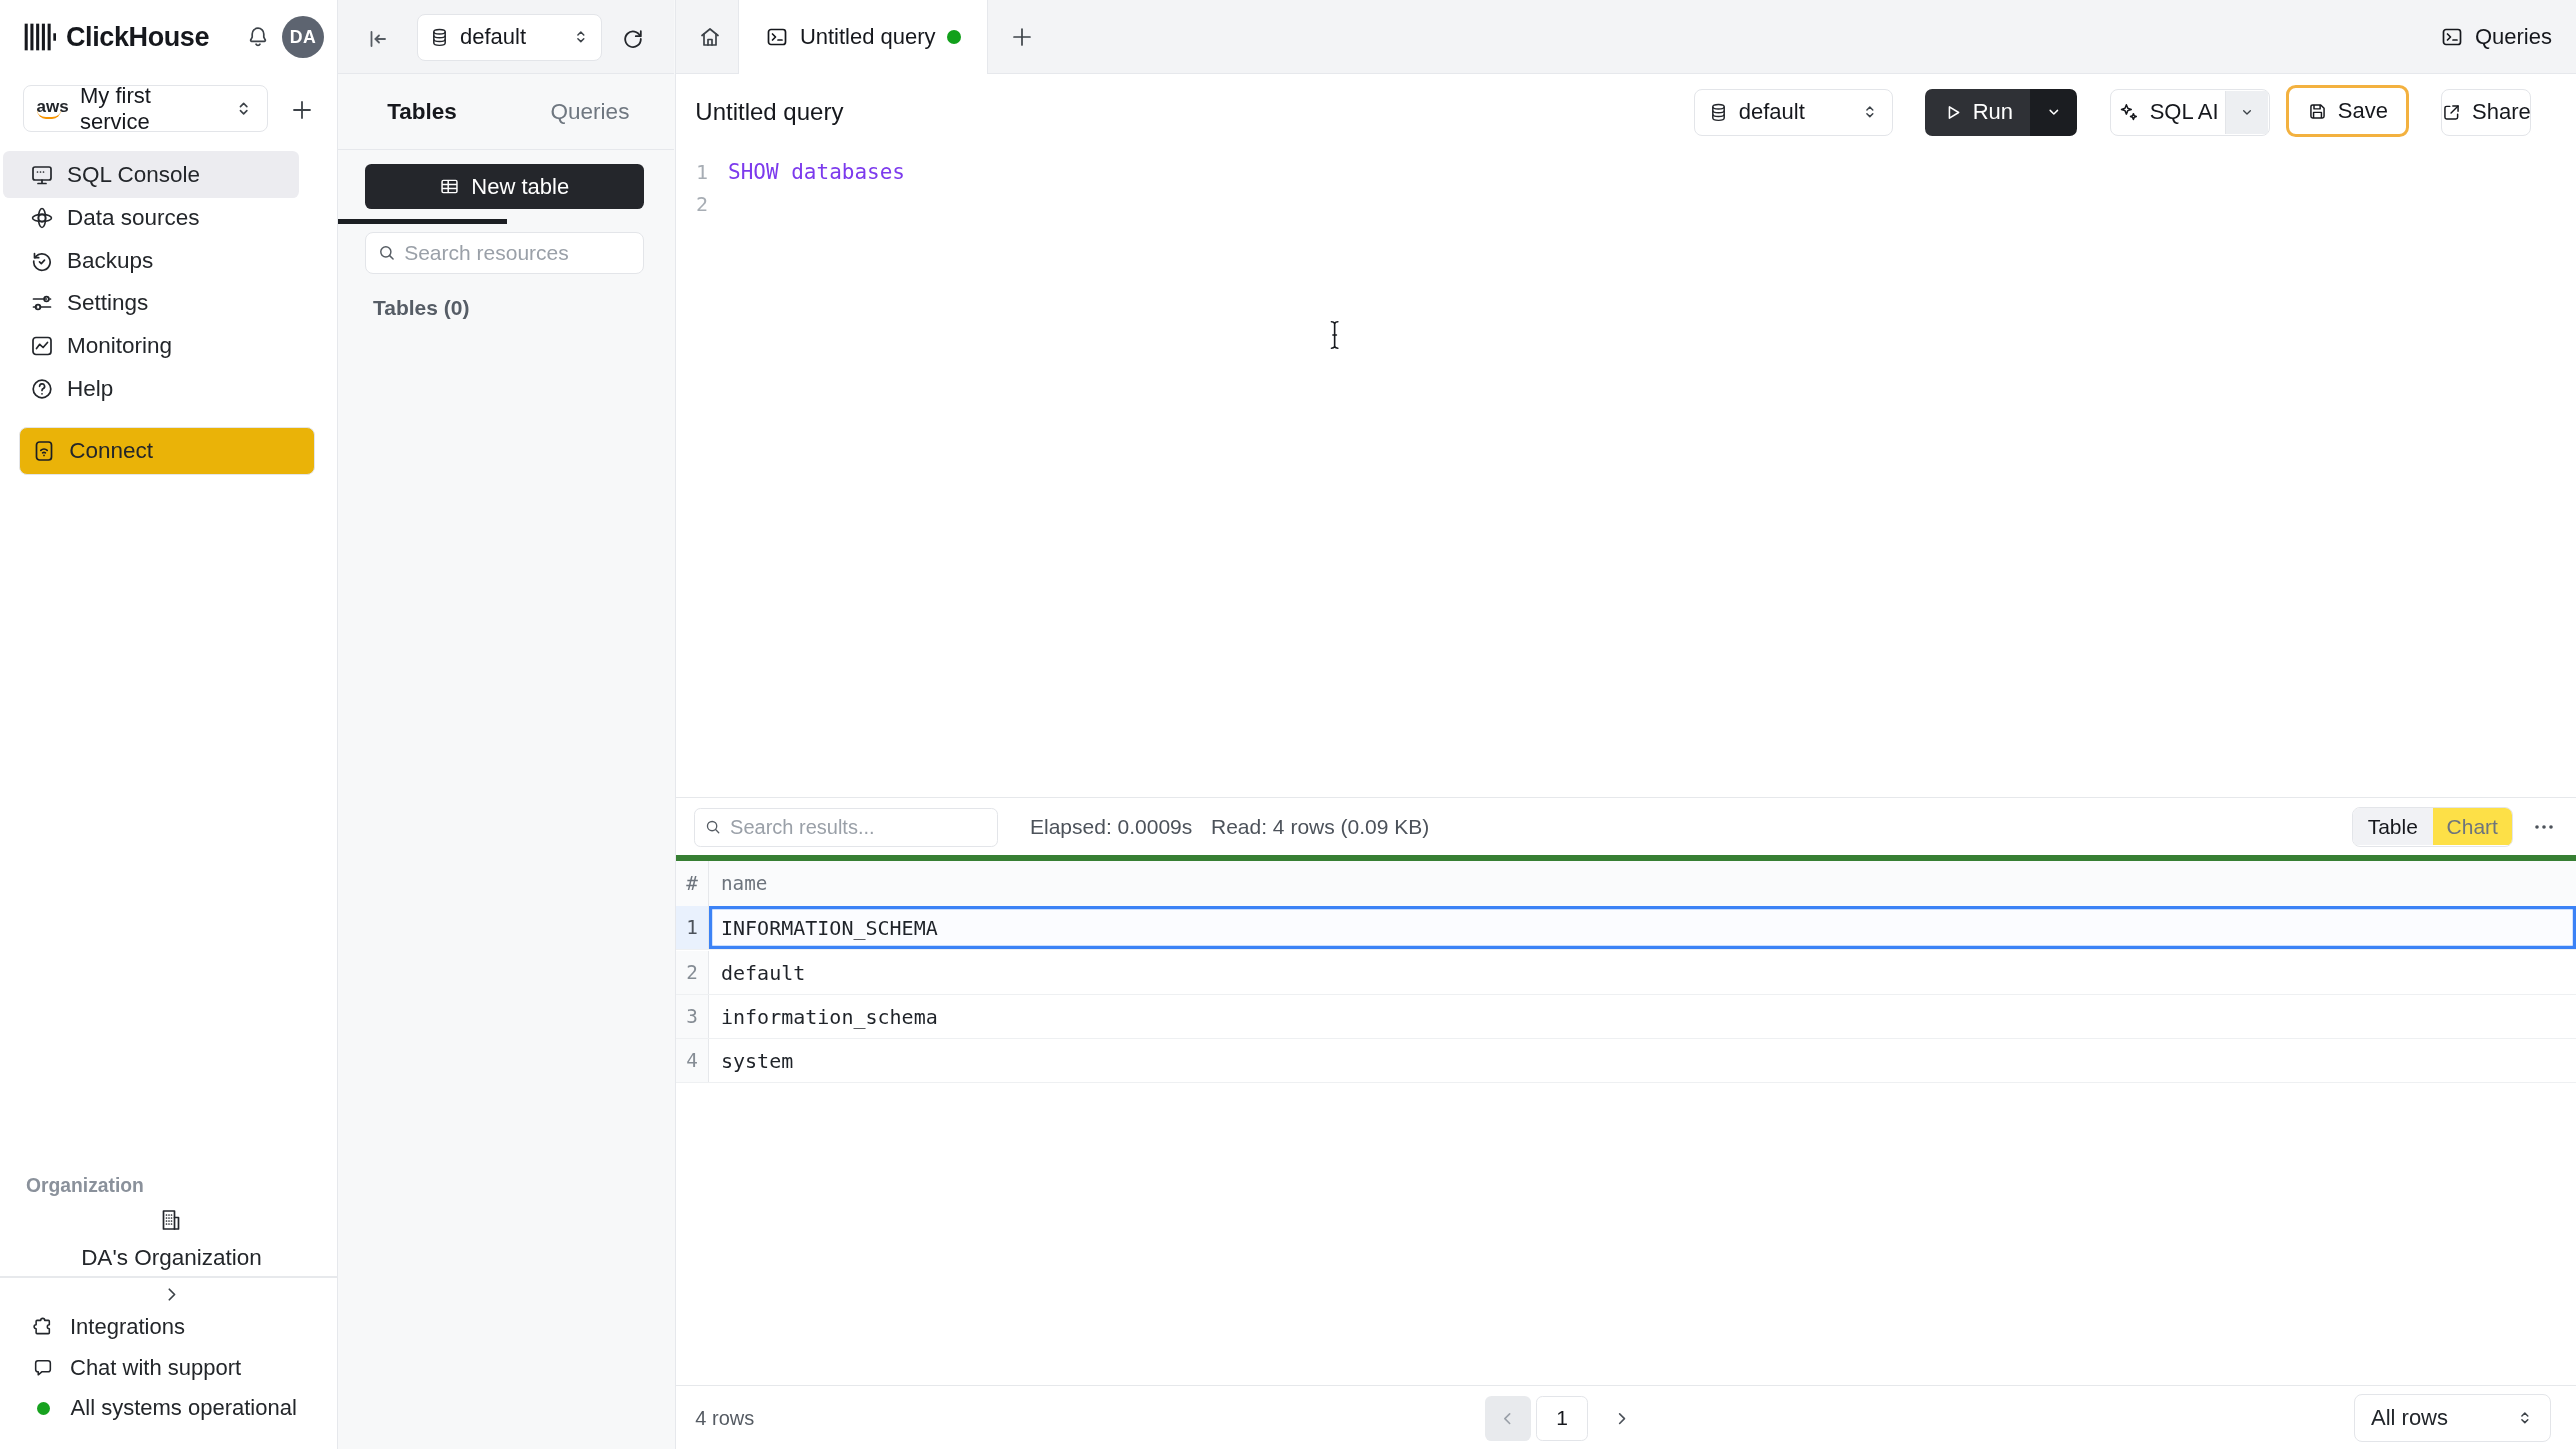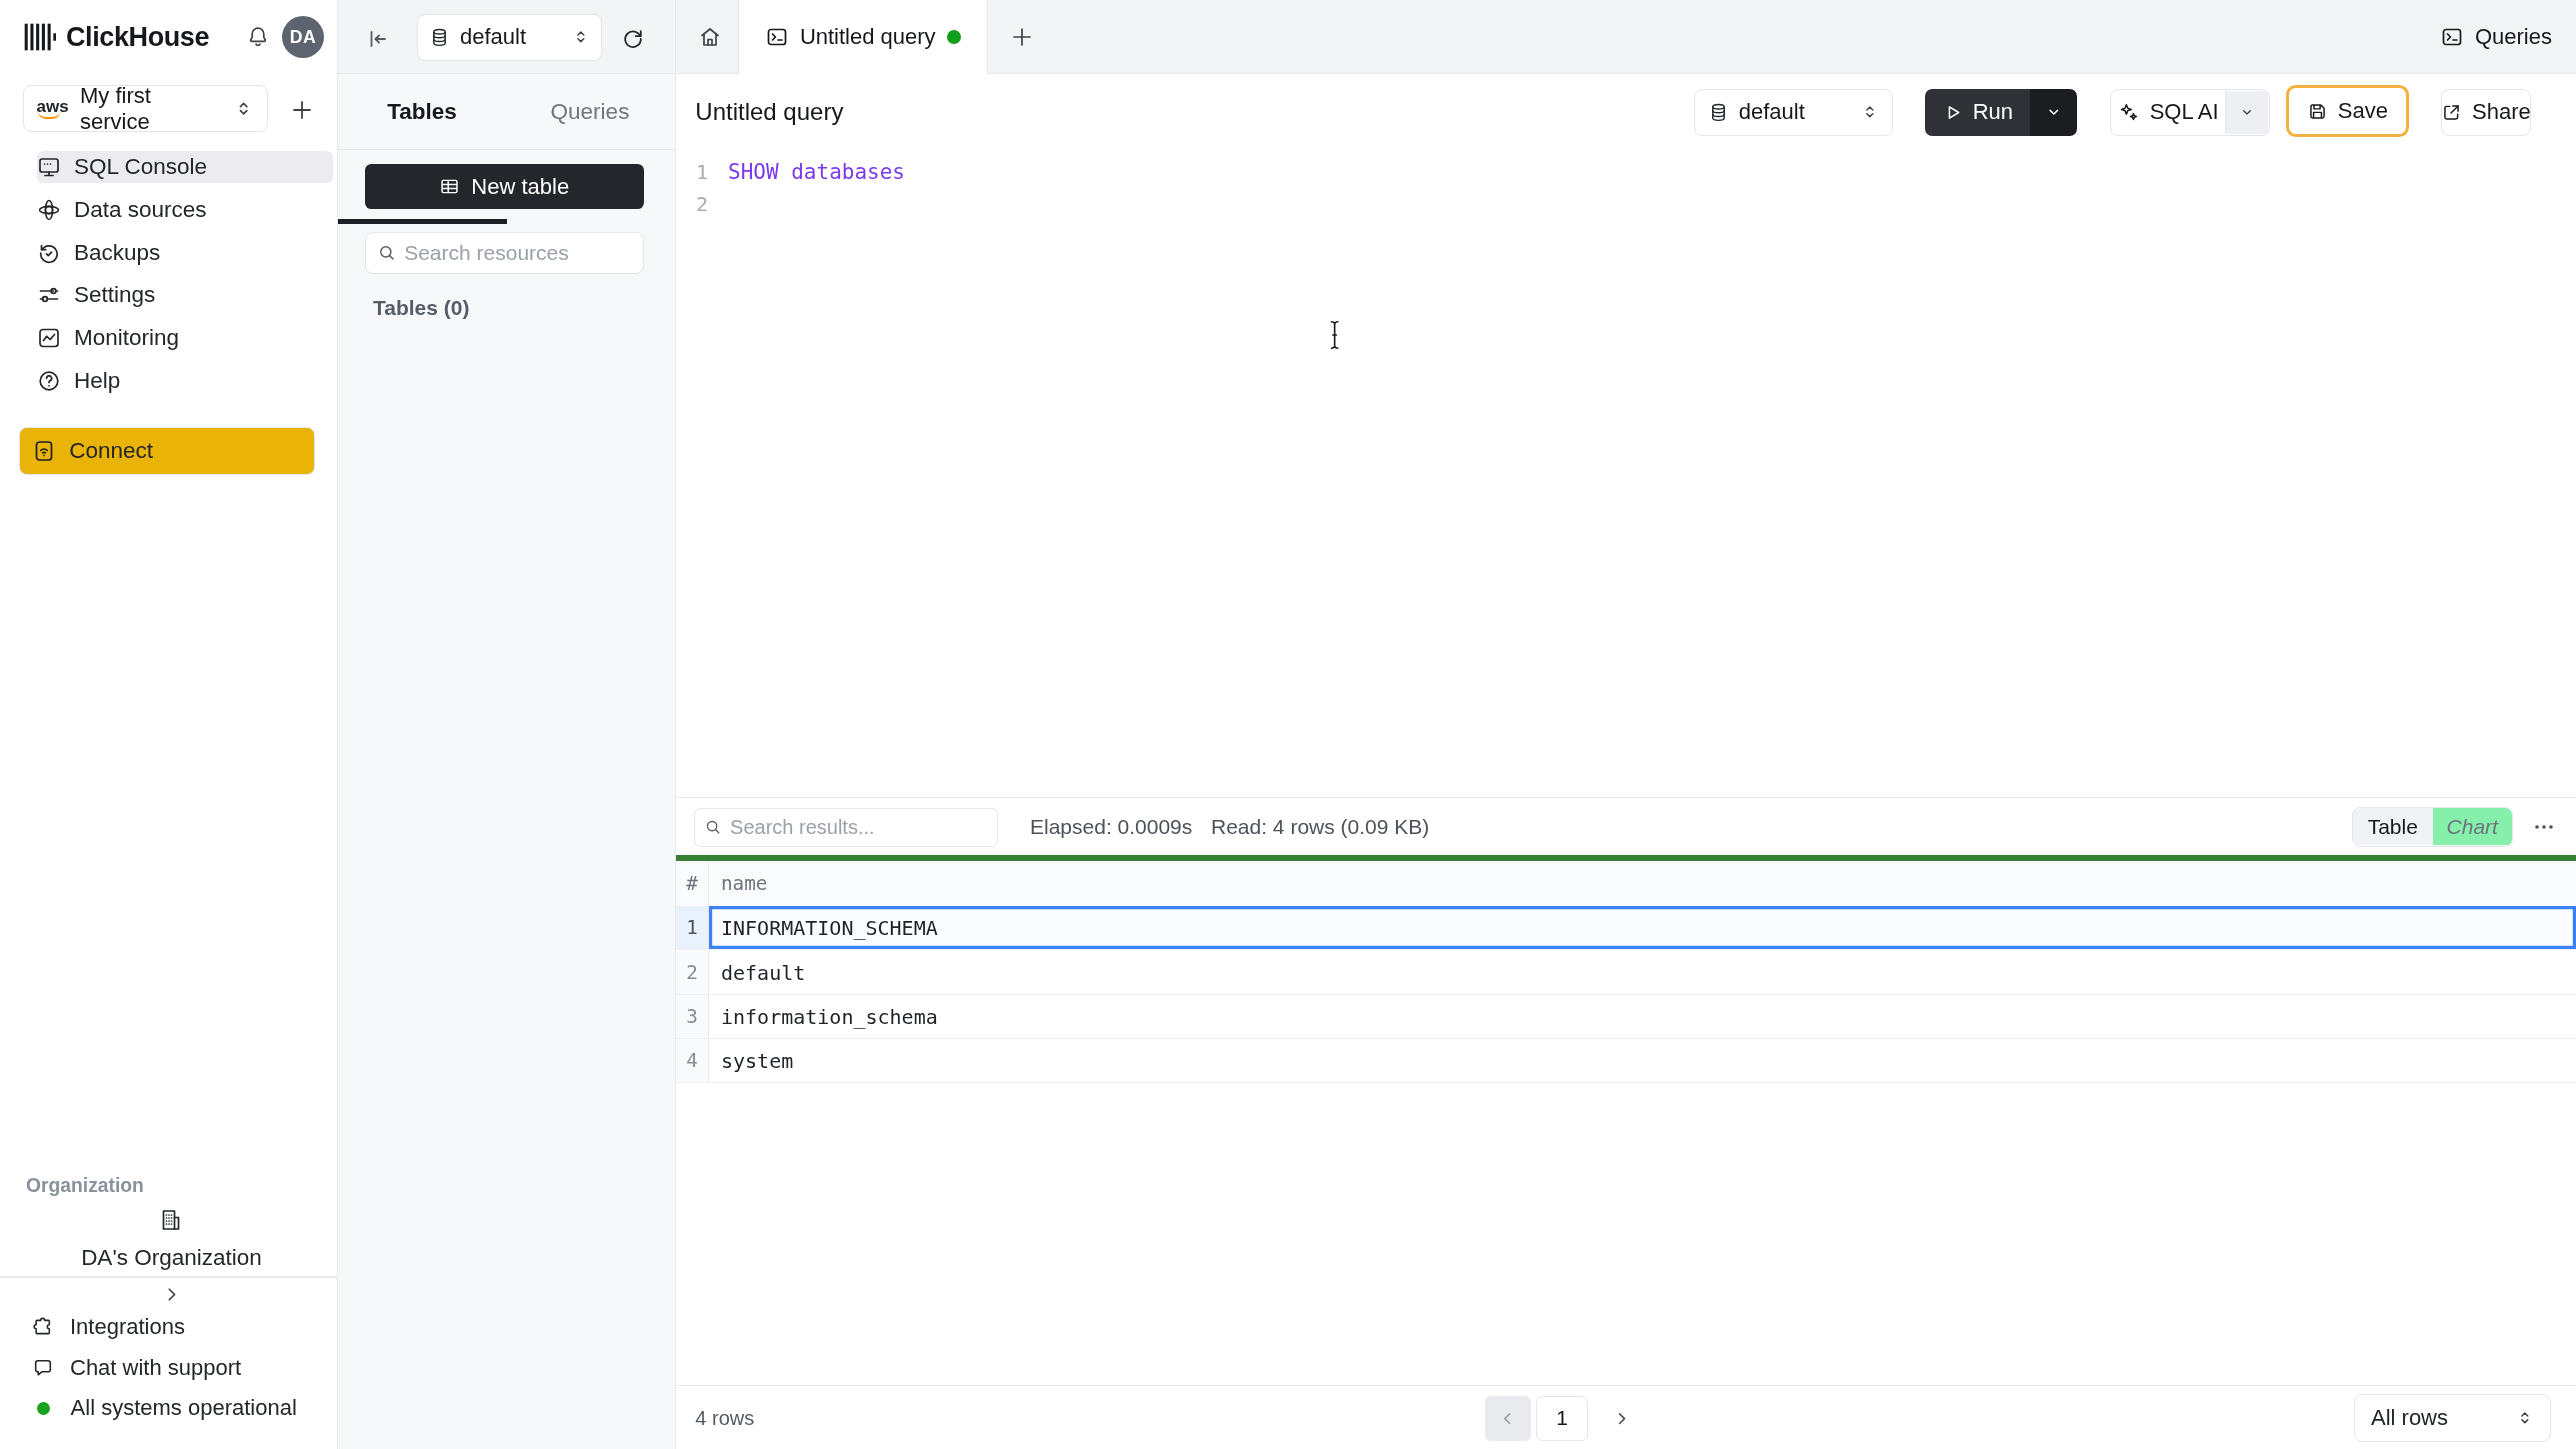--- a/index.html
+++ b/index.html
@@ -22,21 +22,21 @@
             font-size:17.7px; font-weight:700; justify-content:center; letter-spacing:0.4px; }
 
   .service-sel { left:22.5px; top:85px; width:245px; height:47px; background:#fff; border:1.6px solid #e3e5e9;
                  border-radius:8px; padding:0 13px; gap:11.3px; cursor:pointer; }
   .aws-logo { font-size:17px; font-weight:700; color:#23262b; position:relative; line-height:1; padding-bottom:4.8px; }
   .aws-logo::after { content:""; position:absolute; left:0; bottom:0; width:24px; height:7.2px;
                      border-bottom:2.4px solid #f79400; border-radius:0 0 9.7px 9.7px; }
   .service-label { flex:1; font-size:22px; color:#16181d; }
   .add-service { left:287px; top:95px; width:29px; height:29px; justify-content:center; color:#3c4248; cursor:pointer; }
 
-  .nav-item { left:37px; width:296px; height:32px; border-radius:6.4px; gap:13px; cursor:pointer; }
+  .nav-item { left:3px; width:296px; height:47px; border-radius:6.4px; gap:13px; padding-left:27px; cursor:pointer; }
   .nav-item.active { background:#ececf0; }
   .nav-item .nav-icon { width:24px; height:24px; color:#23262b; }
   .nav-label { font-size:22.5px; color:#23262a; }
 
   .connect-btn { left:19.3px; top:427px; width:296px; height:48px; background:#eab308; border:1.6px solid #e3e5e9;
                  border-radius:8px; gap:13px; padding-left:12px; cursor:pointer; }
 
   .upgrade-card { left:19.3px; top:1031px; width:295px; height:101px; background:#f1f2f4; border:1.6px solid #e3e6e9;
                   border-radius:8px; }
   .upgrade-icon { left:21px; top:39px; width:24px; height:24px; color:#23262b; }
@@ -116,21 +116,21 @@
   .result-search { left:17.7px; top:9.7px; width:304px; height:39px; border:1.6px solid #e3e5e9; border-radius:6.4px;
                    background:#fff; padding:0 9.7px; gap:8px; }
   .result-search input { font-size:20px; }
   .stat { top:0; height:58px; font-size:21px; color:#4c525a; }
   .stat-elapsed { left:354px; }
   .stat-read { left:535px; }
   .view-toggle { left:1676px; top:8.9px; width:161px; height:40px; border:1.6px solid #e3e5e9; border-radius:8px;
                  overflow:hidden; background:#fff; }
   .seg { width:104px; height:37px; justify-content:center; font-size:21px; cursor:pointer; }
   .seg.on { background:#f1f2f5; color:#16181d; font-weight:500; }
-  .seg.off { background:#86efac; color:#6d747d;font-style:italic; }
+  .seg.off { background:#fde047; color:#6d747d; }
   .more-btn { left:1848px; top:13px; width:39px; height:32px; justify-content:center; color:#4c525a; cursor:pointer; }
 
   .green-bar { left:0; top:855px; width:1900px; height:5.6px; background:#377f33; }
 
   .rt-header { left:0; top:861px; width:1900px; height:46px; background:#fafbfc; border-bottom:1.6px solid #e6e8eb; }
   .rt-numcol { width:33px; height:100%; border-right:1.6px solid #e6e8eb; display:flex; align-items:center;
                justify-content:center; font-family:"DejaVu Sans Mono",monospace; font-size:19.3px; color:#868d95; }
   .rt-header .rt-numcol { color:#6d747d; background:#fafbfc; }
   .rt-namecell { flex:1; height:100%; display:flex; align-items:center; padding-left:12px;
                  font-family:"DejaVu Sans Mono",monospace; font-size:20px; color:#1f2329; background:#fff; }

